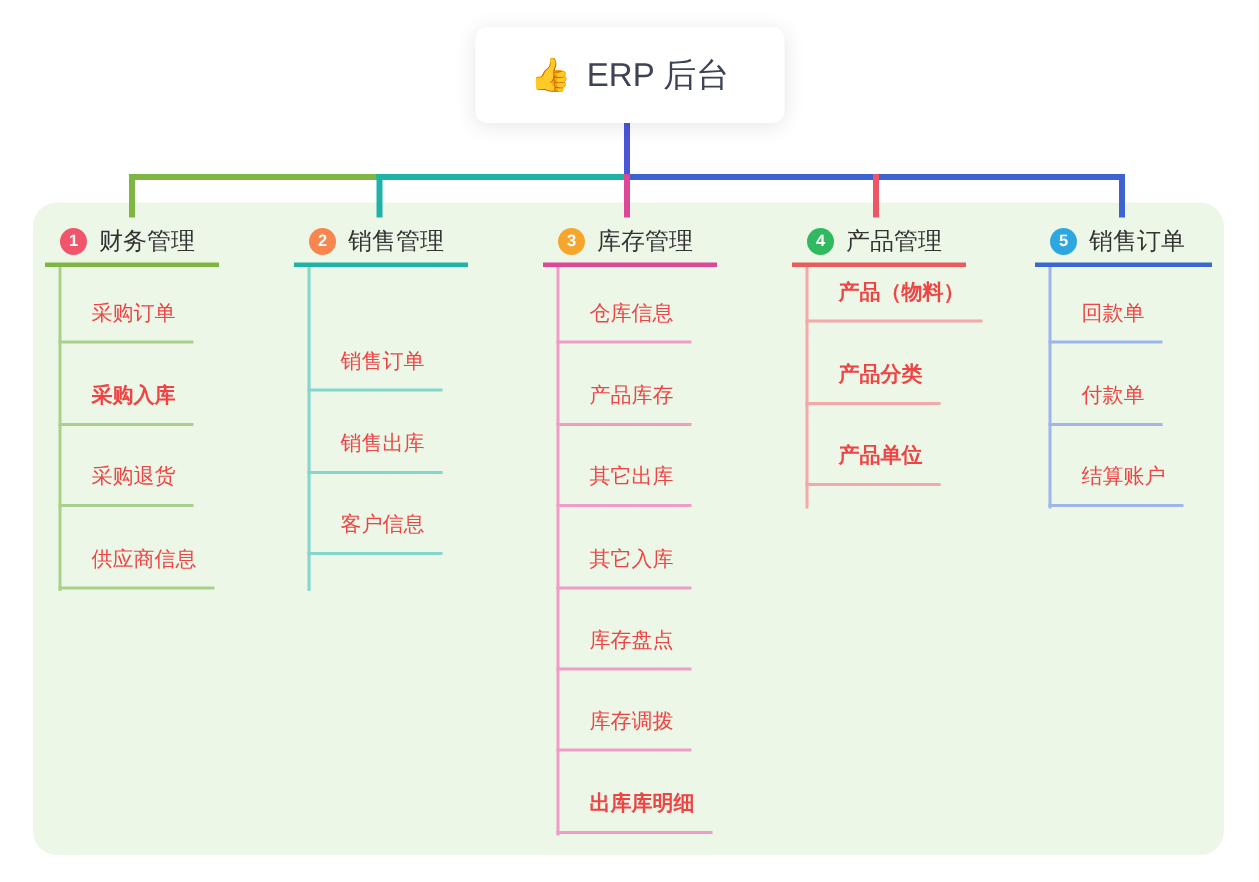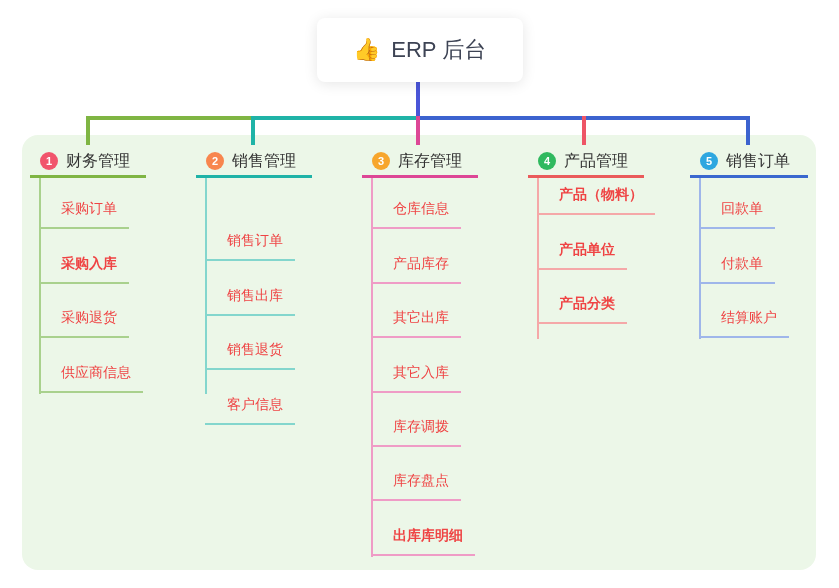--- a/index.html
+++ b/index.html
@@ -105,23 +105,20 @@
       <div class="branch-underline" style="left: 196px; top: 175px; width: 116px; background: rgb(31, 179, 167);"></div>
       <div class="spine" style="left: 205px; top: 178px; height: 215.6px; background: rgb(131, 214, 205);"></div>
       <div class="children" style="left: 205px; top: 175px; margin-top: 32px;">
         <div class="child-row">
           <span class="child-label" style="border-bottom-color: rgb(131, 214, 205);">销售订单</span>
         </div>
         <div class="child-row">
           <span class="child-label" style="border-bottom-color: rgb(131, 214, 205);">销售出库</span>
         </div>
         <div class="child-row">
-          <span class="child-label" style="border-bottom-color: rgb(131, 214, 205);">销售退货</span>
-        </div>
-        <div class="child-row">
           <span class="child-label" style="border-bottom-color: rgb(131, 214, 205);">客户信息</span>
         </div>
       </div>
       <div class="branch-title" style="left: 372px; top: 149px;">
         <span class="badge" style="background: rgb(247, 166, 45);">3</span>
         <span>库存管理</span>
       </div>
       <div class="branch-underline" style="left: 362px; top: 175px; width: 116px; background: rgb(221, 71, 150);"></div>
       <div class="spine" style="left: 371px; top: 178px; height: 378.8px; background: rgb(239, 156, 198);"></div>
       <div class="children" style="left: 371px; top: 175px;">
@@ -131,44 +128,44 @@
         <div class="child-row">
           <span class="child-label" style="border-bottom-color: rgb(239, 156, 198);">产品库存</span>
         </div>
         <div class="child-row">
           <span class="child-label" style="border-bottom-color: rgb(239, 156, 198); text-align: center;">其它出库</span>
         </div>
         <div class="child-row">
           <span class="child-label" style="border-bottom-color: rgb(239, 156, 198);">其它入库</span>
         </div>
         <div class="child-row">
-          <span class="child-label" style="border-bottom-color: rgb(239, 156, 198);">库存调拨</span>
+          <span class="child-label" style="border-bottom-color: rgb(239, 156, 198);">库存盘点</span>
         </div>
         <div class="child-row">
-          <span class="child-label" style="border-bottom-color: rgb(239, 156, 198);">库存盘点</span>
+          <span class="child-label" style="border-bottom-color: rgb(239, 156, 198);">库存调拨</span>
         </div>
         <div class="child-row">
           <span class="child-label" style="border-bottom-color: rgb(239, 156, 198); font-weight: bold;">出库库明细</span>
         </div>
       </div>
       <div class="branch-title" style="left: 538px; top: 149px;">
         <span class="badge" style="background: rgb(48, 185, 95);">4</span>
         <span>产品管理</span>
       </div>
       <div class="branch-underline" style="left: 528px; top: 175px; width: 116px; background: rgb(234, 91, 91);"></div>
       <div class="spine" style="left: 537px; top: 178px; height: 161.2px; background: rgb(245, 168, 168);"></div>
       <div class="children" style="left: 537px; top: 161px; font-weight: bold;">
         <div class="child-row">
           <span class="child-label" style="border-bottom-color: rgb(245, 168, 168);">产品（物料）</span>
         </div>
         <div class="child-row">
-          <span class="child-label" style="border-bottom-color: rgb(245, 168, 168);">产品单位</span>
+          <span class="child-label" style="border-bottom-color: rgb(245, 168, 168);">产品分类</span>
         </div>
         <div class="child-row">
-          <span class="child-label" style="border-bottom-color: rgb(245, 168, 168);">产品分类</span>
+          <span class="child-label" style="border-bottom-color: rgb(245, 168, 168);">产品单位</span>
         </div>
       </div>
       <div class="branch-title" style="left: 700px; top: 149px;">
         <span class="badge" style="background: rgb(46, 167, 224);">5</span>
         <span>销售订单</span>
       </div>
       <div class="branch-underline" style="left: 690px; top: 175px; width: 118px; background: rgb(58, 104, 207);"></div>
       <div class="spine" style="left: 699px; top: 178px; height: 161.2px; background: rgb(159, 182, 234);"></div>
       <div class="children" style="left: 699px; top: 175px;">
         <div class="child-row">

